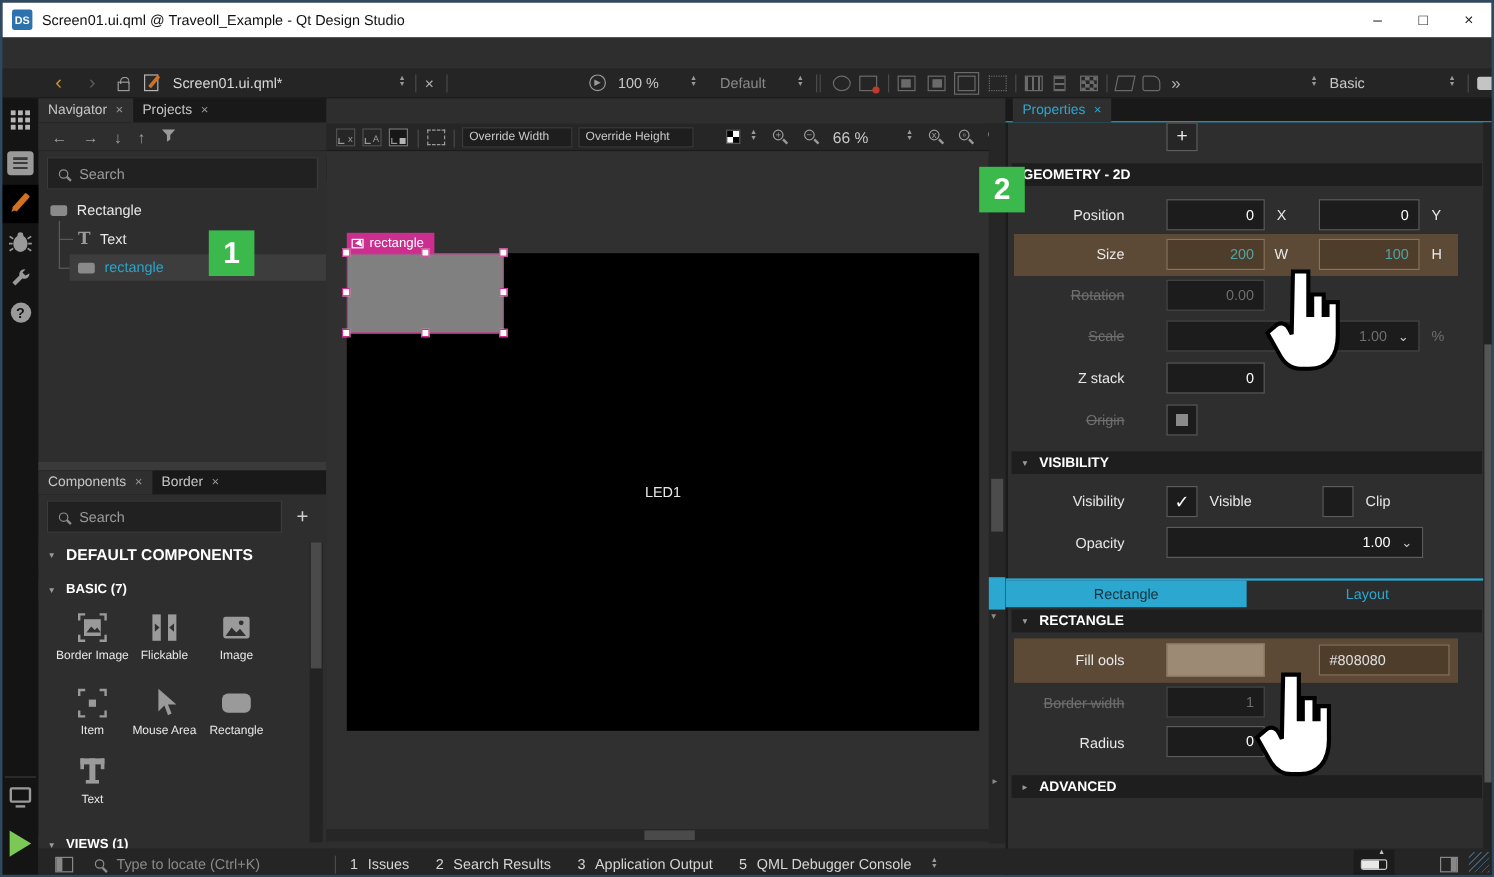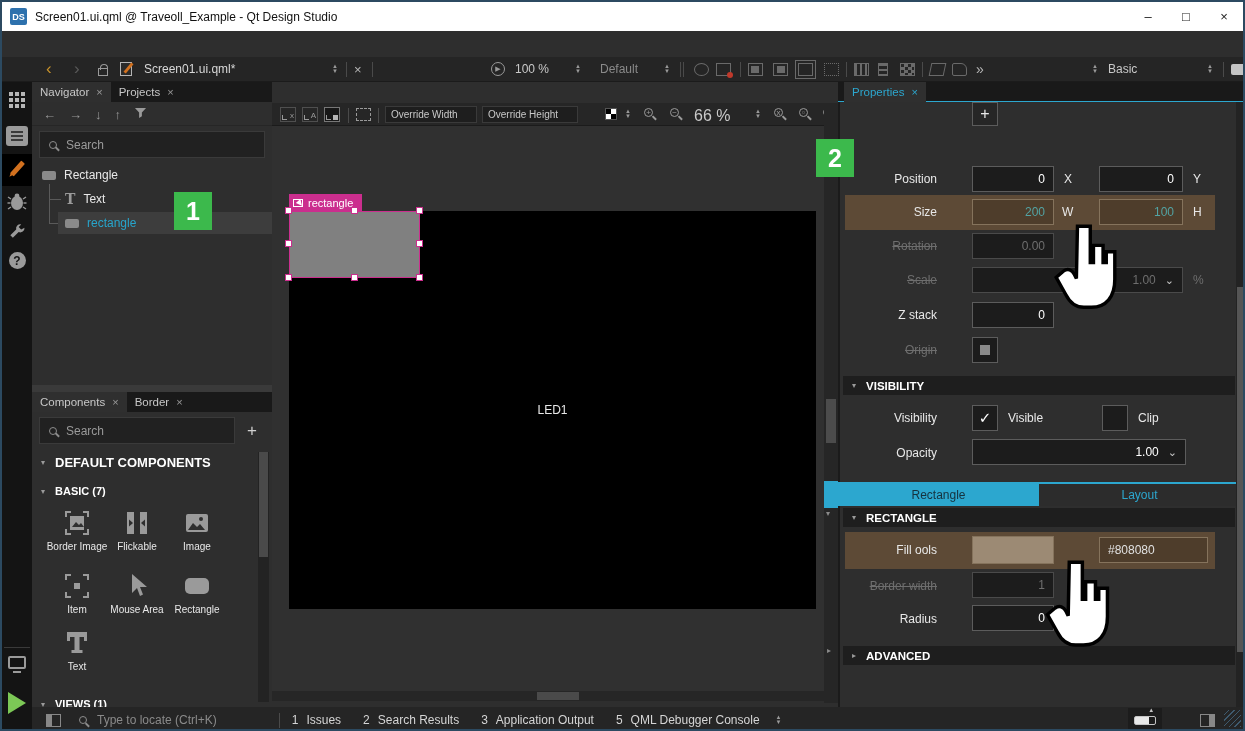--- a/index.html
+++ b/index.html
@@ -497,21 +497,21 @@
             <span>▲</span>
             <span>▼</span>
           </div>
         </div>
       <div class="abs" style="left:372px; top:5px;">
           <div class="mag2">+</div>
         </div>
       <div class="abs" style="left:398px; top:5px;">
           <div class="mag2">−</div>
         </div>
-      <div class="abs" style="left:422px; top:4px; color:#c9c9c9; font-size:16px;">66 %</div>
+      <div class="abs" style="left:422px; top:4px; color:#c9c9c9; font-size:13px;">66 %</div>
       <div class="abs" style="left:483px; top:6px;">
           <div class="spin">
             <span>▲</span>
             <span>▼</span>
           </div>
         </div>
       <div class="abs" style="left:502px; top:5px;">
           <div class="mag2">x</div>
         </div>
       <div class="abs" style="left:527px; top:5px;">
@@ -553,20 +553,23 @@
 
   <div class="props"></div>
   <div class="props-tabbar">
     <div class="ptab props-active" style="margin-left:6px;">
       <span>Properties</span>
       <span class="x" style="color:#2ca7cf;">×</span>
     </div>
   </div>
   <div class="plus-btn" style="left:970px; top:100px;">+</div>
 
+  <div class="sec-head" style="left:841px; top:134px; width:392px; height:19px; font-size:11.5px;">
+    <span>GEOMETRY - 2D</span>
+  </div>
   <div class="badge" style="left:814px; top:137px;">2</div>
 
   <div class="row-label" style="left:838px; top:170px;">Position</div>
   <div class="pinput" style="left:970px; top:164px; width:82px;">0</div>
   <div class="unit" style="left:1062px; top:170px;">X</div>
   <div class="pinput" style="left:1097px; top:164px; width:84px;">0</div>
   <div class="unit" style="left:1191px; top:170px;">Y</div>
 
   <div class="brown-row" style="top:193px; height:35px;"></div>
   <div class="row-label" style="left:838px; top:203px;">Size</div>

